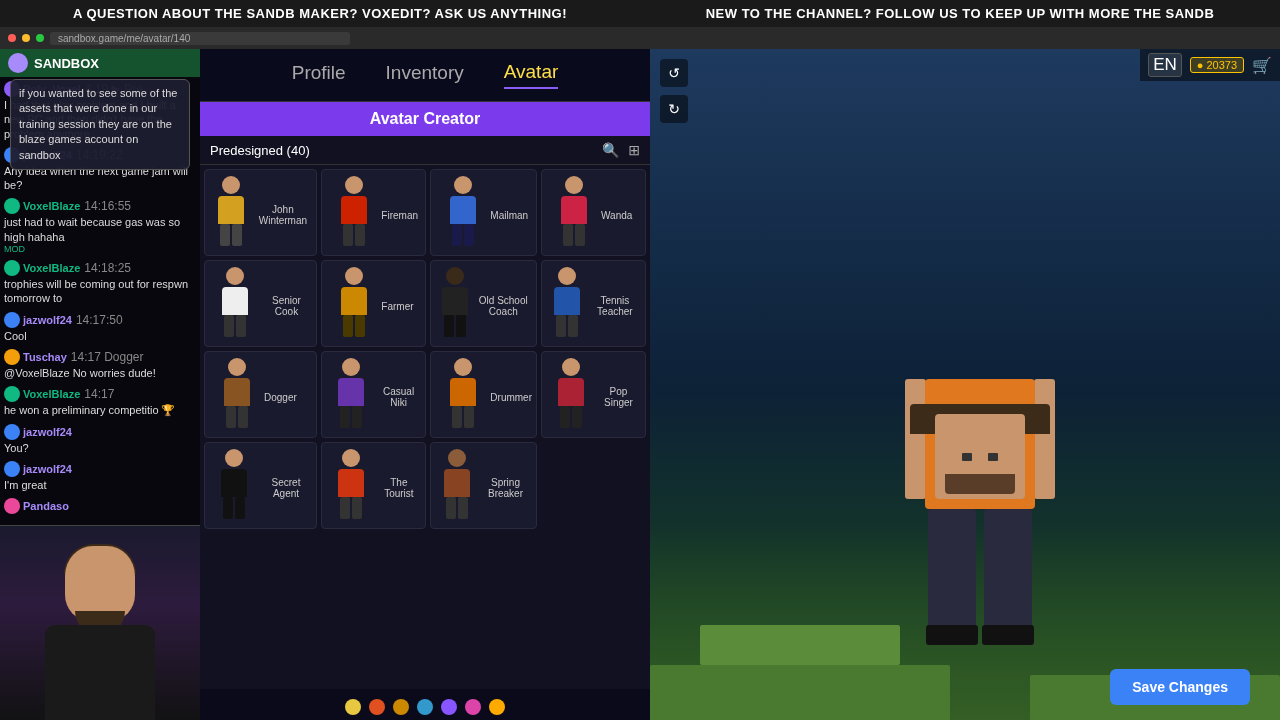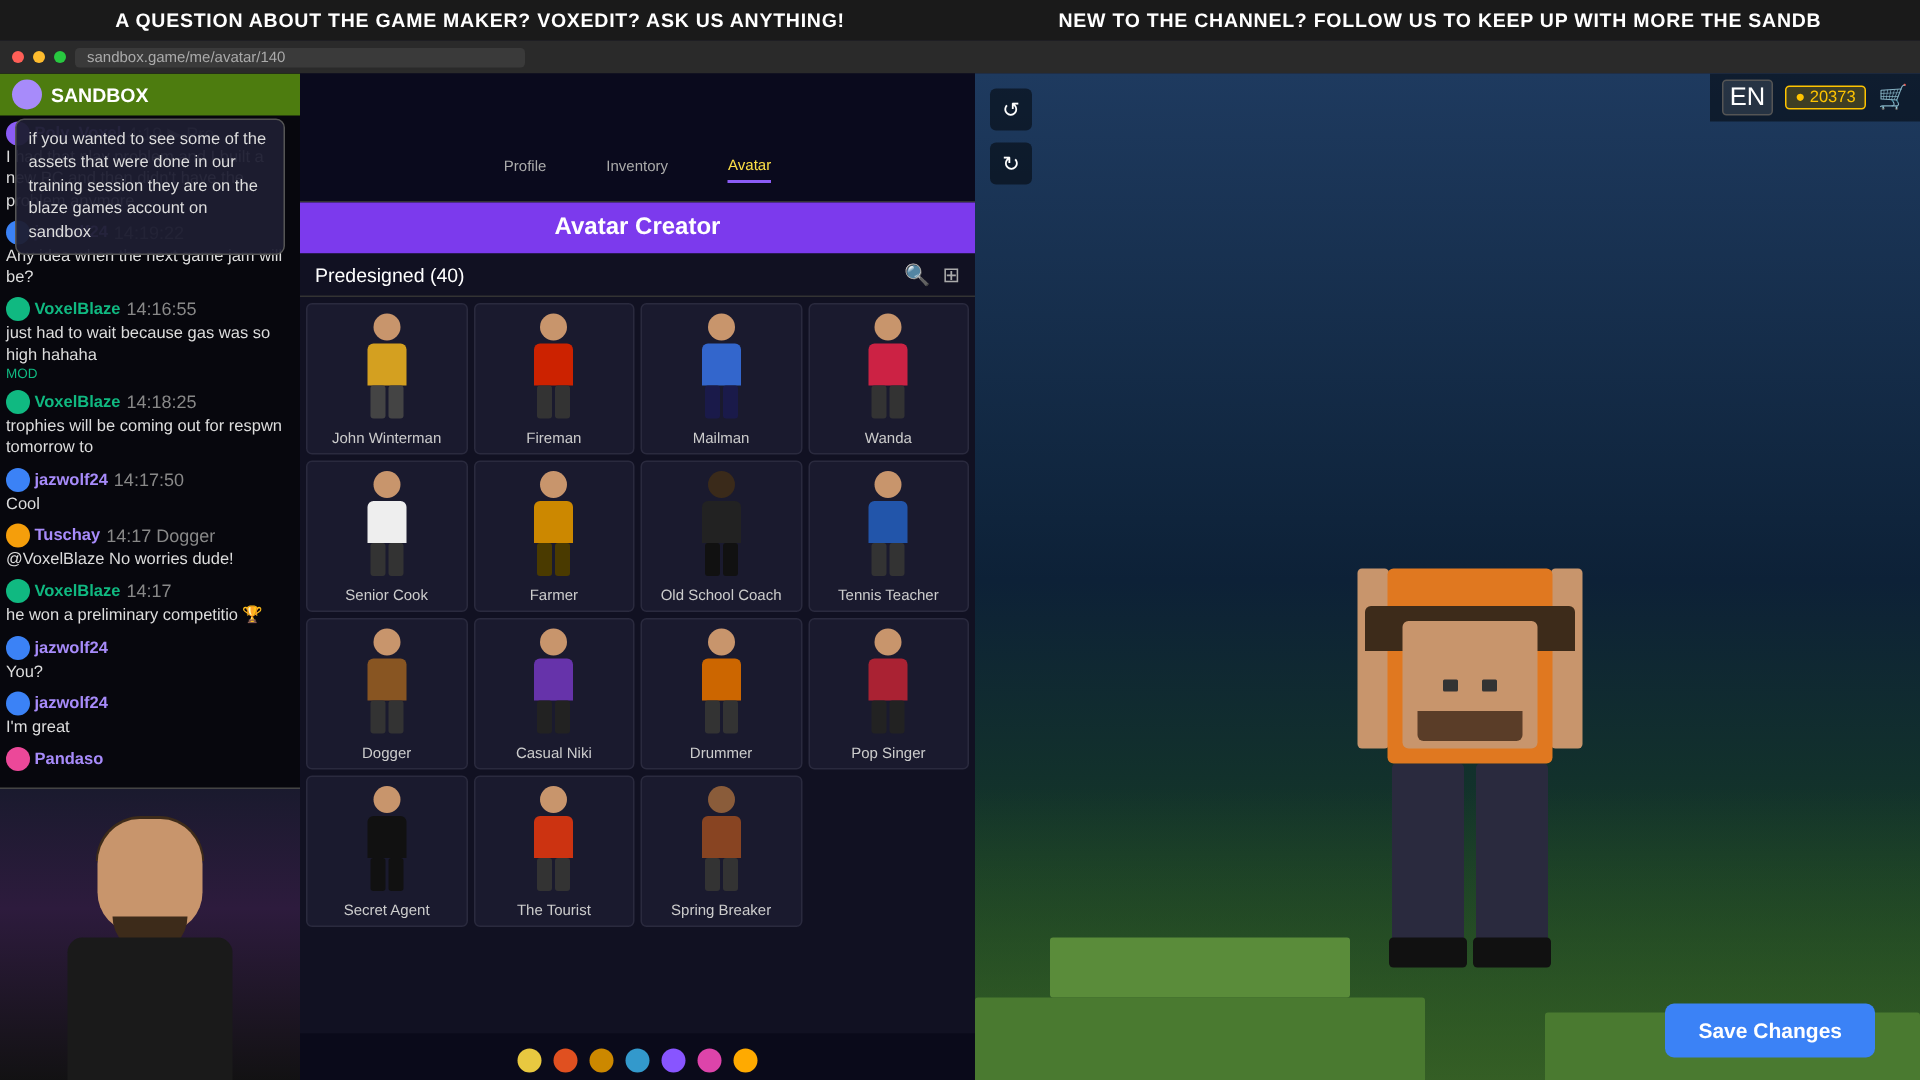--- a/index.html
+++ b/index.html
@@ -67,21 +67,21 @@
     #chat-panel {
       width: 200px;
       background: rgba(0,0,0,0.7);
       position: relative;
       z-index: 10;
       overflow: hidden;
     }
 
     
     #chat-header {
-      background: #4d7c0f;
+      background: #14532d;
       padding: 4px 8px;
       display: flex;
       align-items: center;
       gap: 6px;
       text-align: center;
     }
     #chat-header .channel-name {
       color: white;
       font-size: 13px;
       font-weight: bold;
@@ -214,24 +214,23 @@
       background: rgba(10,10,30,0.9);
       display: flex;
       align-items: center;
       justify-content: center;
       gap: 40px;
       padding: 12px 0;
       border-bottom: 1px solid #333;
     }
     .nav-tab {
       color: #aaa;
-      font-size: 10px;
+      font-size: 19px;
       cursor: pointer;
       padding-bottom: 4px;
-      margin-top: 44px;
     }
     .nav-tab.active {
       color: #fde047;
       border-bottom: 2px solid #8b5cf6;
     }
 
     
     #avatar-header {
       background: #7c3aed;
       text-align: center;
@@ -269,21 +268,21 @@
       background: #111122;
       display: grid;
       grid-template-columns: repeat(4, 1fr);
       gap: 4px;
       align-content: start;
     }
     .avatar-card {
       background: #1a1a2e;
       border-radius: 4px;
       display: flex;
-      flex-direction: column;
+      flex-direction: row;
       align-items: center;
       padding: 6px 4px 4px;
       cursor: pointer;
       border: 1px solid #2a2a3e;
     }
     .avatar-card .avatar-name {
       color: #ccc;
       font-size: 10px;
       text-align: center;
       margin-top: 3px;
@@ -530,21 +529,21 @@
     }
     .char-leg {
       width: 10px; height: 22px;
       border-radius: 2px;
     }
   </style>
 </head>
 <body>
 
 <div id="announcement-bar">
-  <span>A QUESTION ABOUT THE GAME MAKER? VOXEDIT? ASK US ANYTHING!</span>
+  <span>A QUESTION ABOUT THE SANDB MAKER? VOXEDIT? ASK US ANYTHING!</span>
   <span>NEW TO THE CHANNEL? FOLLOW US TO KEEP UP WITH MORE THE SANDB</span>
 </div>
 
 <div id="browser-bar">
   <div class="browser-dot" style="background:#ff5f57"></div>
   <div class="browser-dot" style="background:#febc2e"></div>
   <div class="browser-dot" style="background:#28c840"></div>
   <div class="browser-url">sandbox.game/me/avatar/140</div>
 </div>
 

